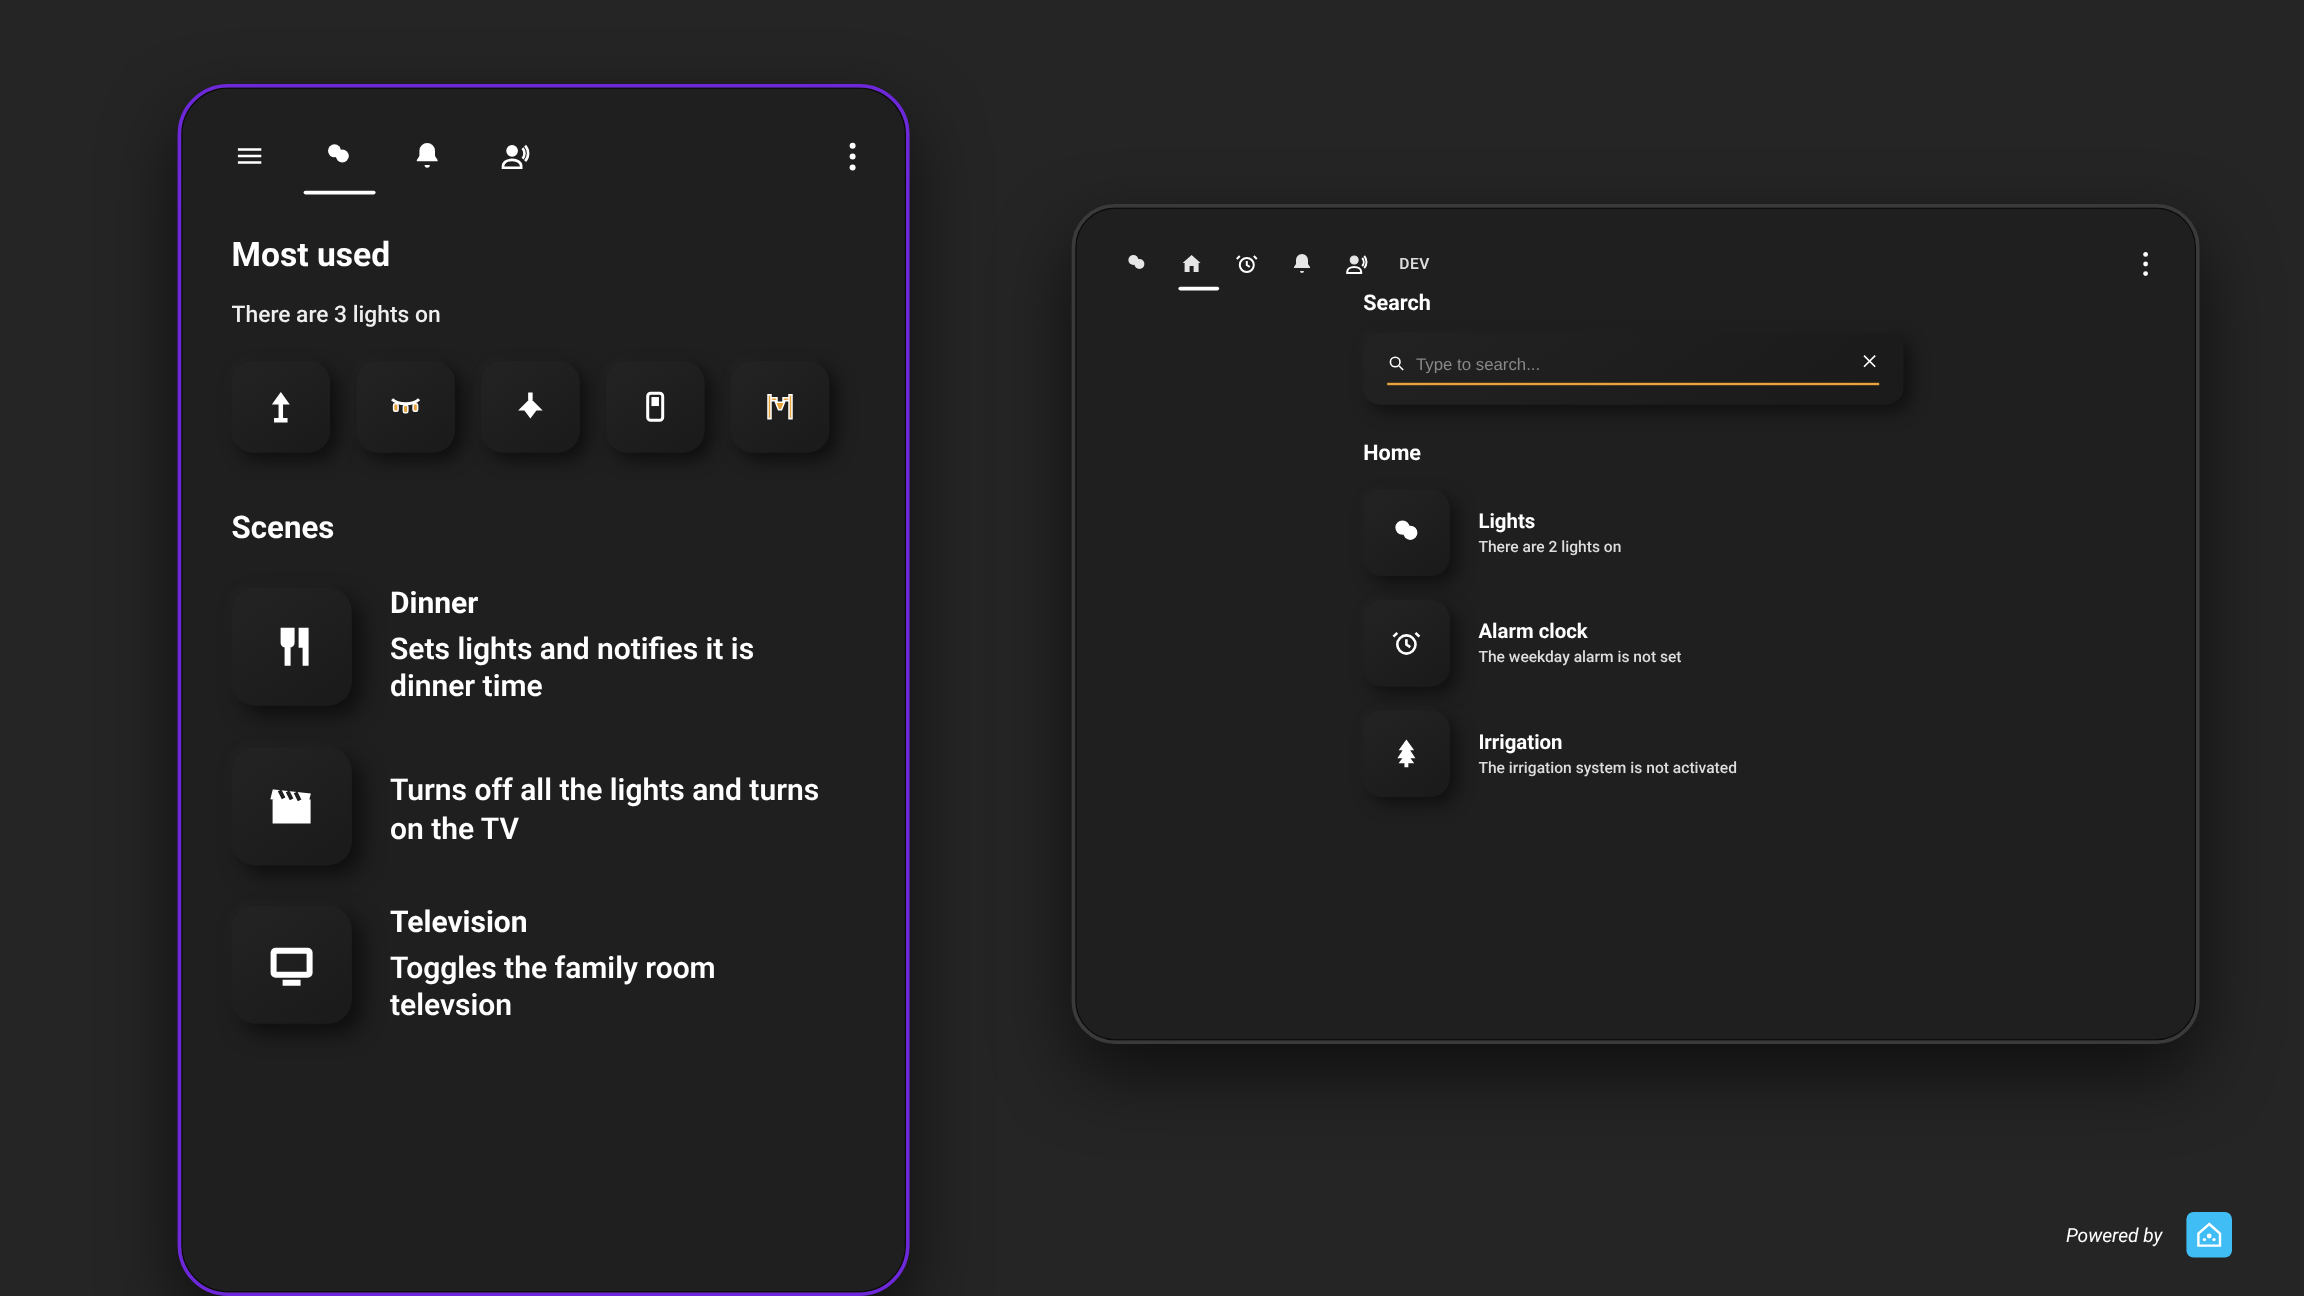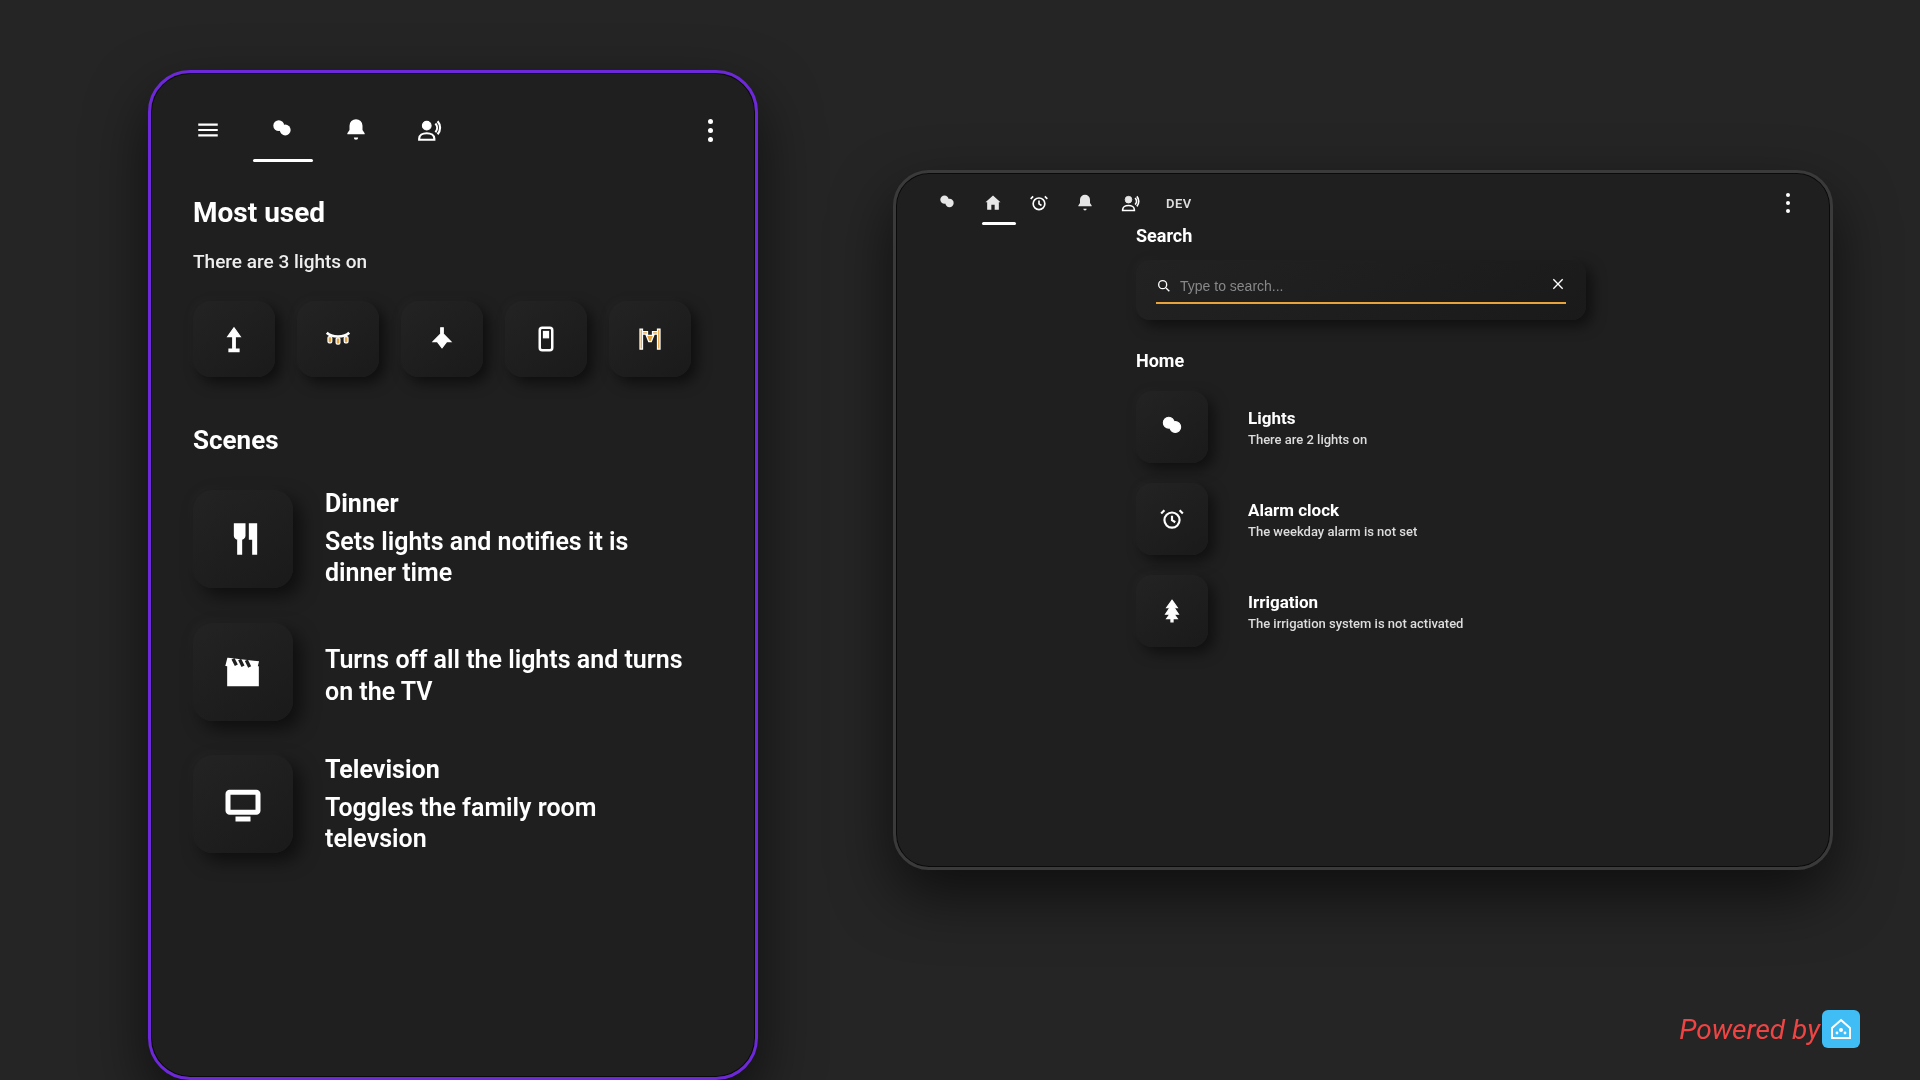--- a/index.html
+++ b/index.html
@@ -53,21 +53,21 @@
   .scene-desc{ font-size:25px; font-weight:600; margin-top:8px; max-width:370px; line-height:1.25 }
 
   
   .tablet{
     position:absolute; left:893px; top:170px;
     width:940px; height:700px;
     background:#1f1f1f;
     border-radius:36px;
     border:3px solid #3a3a3a;
     box-shadow: 0 25px 60px rgba(0,0,0,.6), inset 0 0 0 1px #0a0a0a;
-    padding:11px 40px 0;
+    padding:28px 40px 0;
   }
   .tab2-row{ display:flex; align-items:center; gap:24px; height:38px }
   .tab2-row .spacer{ flex:1 }
   .tab2-icon{ width:22px; height:22px; display:flex; align-items:center; justify-content:center; cursor:pointer }
   .tab2-icon svg{ width:20px; height:20px; fill:#e6e6e6 }
   .dev{ font-size:13px; font-weight:600; color:#ddd; letter-spacing:.5px; cursor:pointer }
   .tab2-underline{ height:3px; width:34px; background:#fff; margin-left:46px; border-radius:2px }
 
   .col{ margin-left:200px; width:450px }
   .sec-title{ font-size:18px; font-weight:700; margin-bottom:14px }
@@ -83,35 +83,35 @@
   .search-field svg{ width:16px; height:16px; fill:#ccc }
   .search-field input{
     flex:1; background:transparent; border:none; outline:none;
     color:#fff; font-size:14px;
   }
   .search-field input::placeholder{ color:#888 }
   .clear{ cursor:pointer }
   .clear svg{ width:16px; height:16px; fill:#ddd }
 
   .home-title{ font-size:18px; font-weight:700; margin-top:30px; margin-bottom:6px }
-  .hitem{ display:flex; align-items:center; gap:40px; margin-top:20px; cursor:pointer }
+  .hitem{ display:flex; align-items:center; gap:24px; margin-top:20px; cursor:pointer }
   .hitem .tile2{
     width:72px; height:72px; border-radius:16px;
     display:flex; align-items:center; justify-content:center;
     background:linear-gradient(145deg,#232323,#1a1a1a);
     box-shadow: 6px 6px 14px rgba(0,0,0,.5), -3px -3px 8px rgba(255,255,255,.02);
   }
   .hitem .tile2 svg{ width:26px; height:26px; fill:#fff }
   .hitem-name{ font-size:17px; font-weight:700 }
   .hitem-desc{ font-size:13px; font-weight:500; margin-top:4px; color:#ddd }
 
   .footer{
     position:absolute; right:60px; bottom:32px;
-    display:flex; align-items:center; gap:2px;
-    color:#ef4444; font-style:italic; font-size:28px;
+    display:flex; align-items:center; gap:20px;
+    color:#ffffff; font-style:italic; font-size:16px;
   }
   .ha-logo{
     width:38px; height:38px; border-radius:6px; background:#41bdf5;
     display:flex; align-items:center; justify-content:center;
   }
   .ha-logo svg{ width:24px; height:24px; fill:#fff }
 
   .dots-v{ display:flex; flex-direction:column; gap:4px; cursor:pointer }
   .dots-v span{ width:5px; height:5px; border-radius:50%; background:#fff }
   .dots-v.sm span{ width:4px; height:4px }

